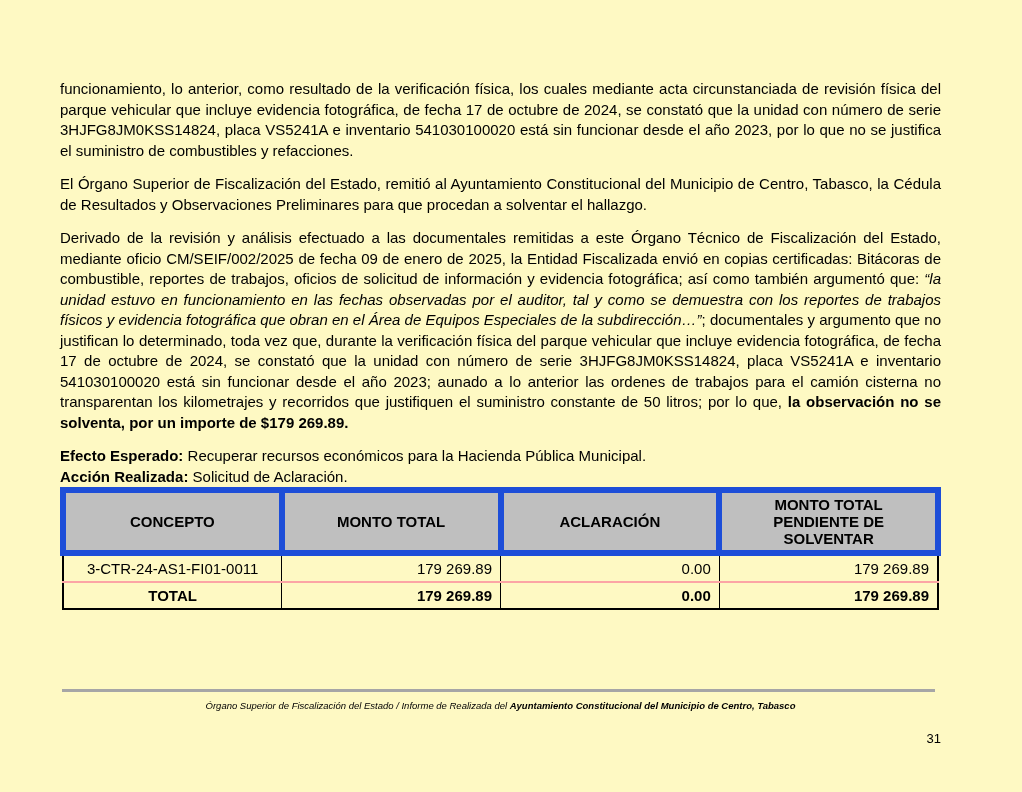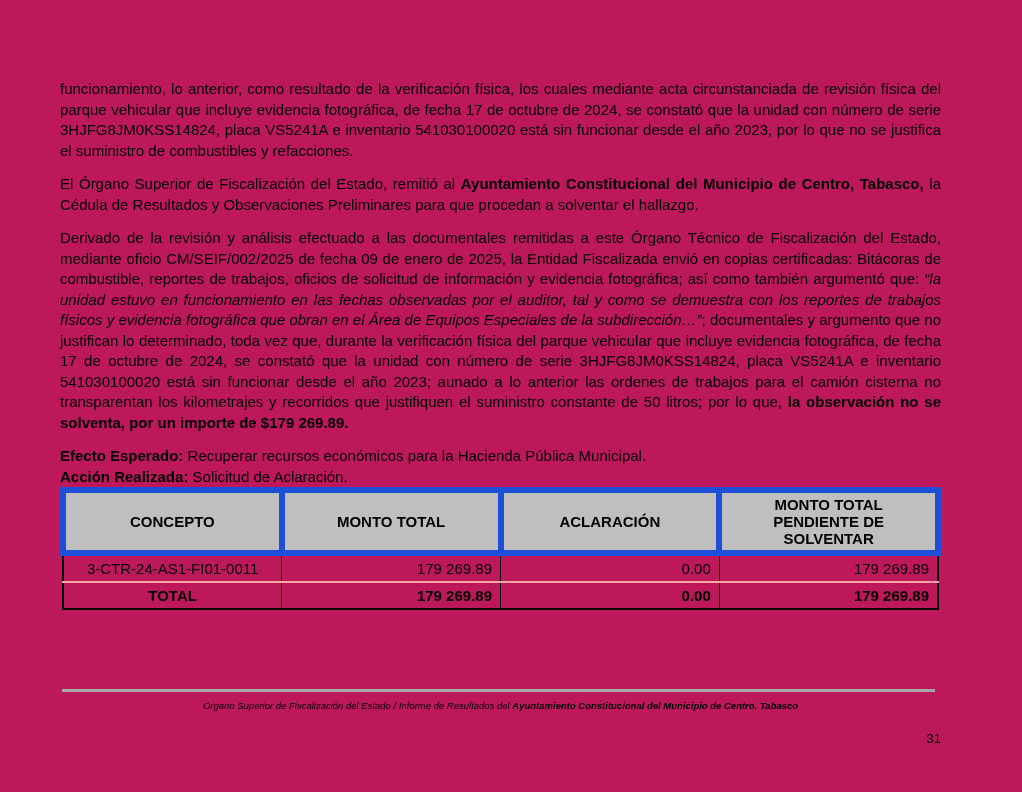--- a/index.html
+++ b/index.html
@@ -1,20 +1,20 @@
 <!DOCTYPE html>
 <html><head>
 <meta charset="utf-8">
 <style>
   html, body { margin: 0; padding: 0; background: #ffffff; }
   .page {
     position: relative;
     width: 1022px;
     height: 792px;
-    background: #be185d;
+    background: #fef9c3;
     font-family: "Liberation Sans", sans-serif;
     color: #000000;
     overflow: hidden;
   }
   .content {
     position: absolute;
     left: 60px;
     top: 79px;
     width: 881px;
   }
@@ -101,21 +101,21 @@
 </style>
 </head>
 <body>
 
 <div class="page">
 
   <div class="content">
 
     <p class="para"><span>funcionamiento, lo anterior, como resultado de la verificación física, los cuales mediante acta circunstanciada de revisión física del parque vehicular que incluye evidencia fotográfica, de fecha 17 de octubre de 2024, se constató que la unidad con número de serie 3HJFG8JM0KSS14824, placa VS5241A e inventario 541030100020 está sin funcionar desde el año 2023, por lo que no se justifica el suministro de combustibles y refacciones.</span></p>
 
-    <p class="para"><span>El Órgano Superior de Fiscalización del Estado, remitió al </span><span style="font-weight: bold;">Ayuntamiento Constitucional del Municipio de Centro, Tabasco,</span><span> la Cédula de Resultados y Observaciones Preliminares para que procedan a solventar el hallazgo.</span></p>
+    <p class="para"><span>El Órgano Superior de Fiscalización del Estado, remitió al </span><span style="font-weight: normal;">Ayuntamiento Constitucional del Municipio de Centro, Tabasco,</span><span> la Cédula de Resultados y Observaciones Preliminares para que procedan a solventar el hallazgo.</span></p>
 
     <p class="para"><span>Derivado de la revisión y análisis efectuado a las documentales remitidas a este Órgano Técnico de Fiscalización del Estado, mediante oficio CM/SEIF/002/2025 de fecha 09 de enero de 2025, la Entidad Fiscalizada envió en copias certificadas: Bitácoras de combustible, reportes de trabajos, oficios de solicitud de información y evidencia fotográfica; así como también argumentó que: </span><span style="font-style: italic;">“la unidad estuvo en funcionamiento en las fechas observadas por el auditor, tal y como se demuestra con los reportes de trabajos físicos y evidencia fotográfica que obran en el Área de Equipos Especiales de la subdirección…”</span><span>; documentales y argumento que no justifican lo determinado, toda vez que, durante la verificación física del parque vehicular que incluye evidencia fotográfica, de fecha 17 de octubre de 2024, se constató que la unidad con número de serie 3HJFG8JM0KSS14824, placa VS5241A e inventario 541030100020 está sin funcionar desde el año 2023; aunado a lo anterior las ordenes de trabajos para el camión cisterna no transparentan los kilometrajes y recorridos que justifiquen el suministro constante de 50 litros; por lo que, </span><span style="font-weight: bold;">la observación no se solventa, por un importe de $179 269.89.</span></p>
 
     <div class="actions">
       <p class="tight"><span style="font-weight: bold;">Efecto Esperado:</span><span> Recuperar recursos económicos para la Hacienda Pública Municipal.</span></p>
       <p class="tight"><span style="font-weight: bold;">Acción Realizada:</span><span> Solicitud de Aclaración.</span></p>
     </div>
 
 
     <table class="findings">
@@ -141,18 +141,18 @@
           <td class="num">179 269.89</td>
         </tr>
       </tbody>
     </table>
 
   </div>
 
   <div class="footer-rule"></div>
 
   <div class="footer-text">
-    <div><span style="font-style: italic;">Órgano Superior de Fiscalización del Estado / Informe de Resultados del </span><span style="font-weight: bold; font-style: italic;">Ayuntamiento Constitucional del Municipio de Centro, Tabasco</span></div>
+    <div><span style="font-style: italic;">Órgano Superior de Fiscalización del Estado / Informe de Realizada del </span><span style="font-weight: bold; font-style: italic;">Ayuntamiento Constitucional del Municipio de Centro, Tabasco</span></div>
   </div>
 
   <div class="page-number">31</div>
 
 </div>
 
 </body></html>

